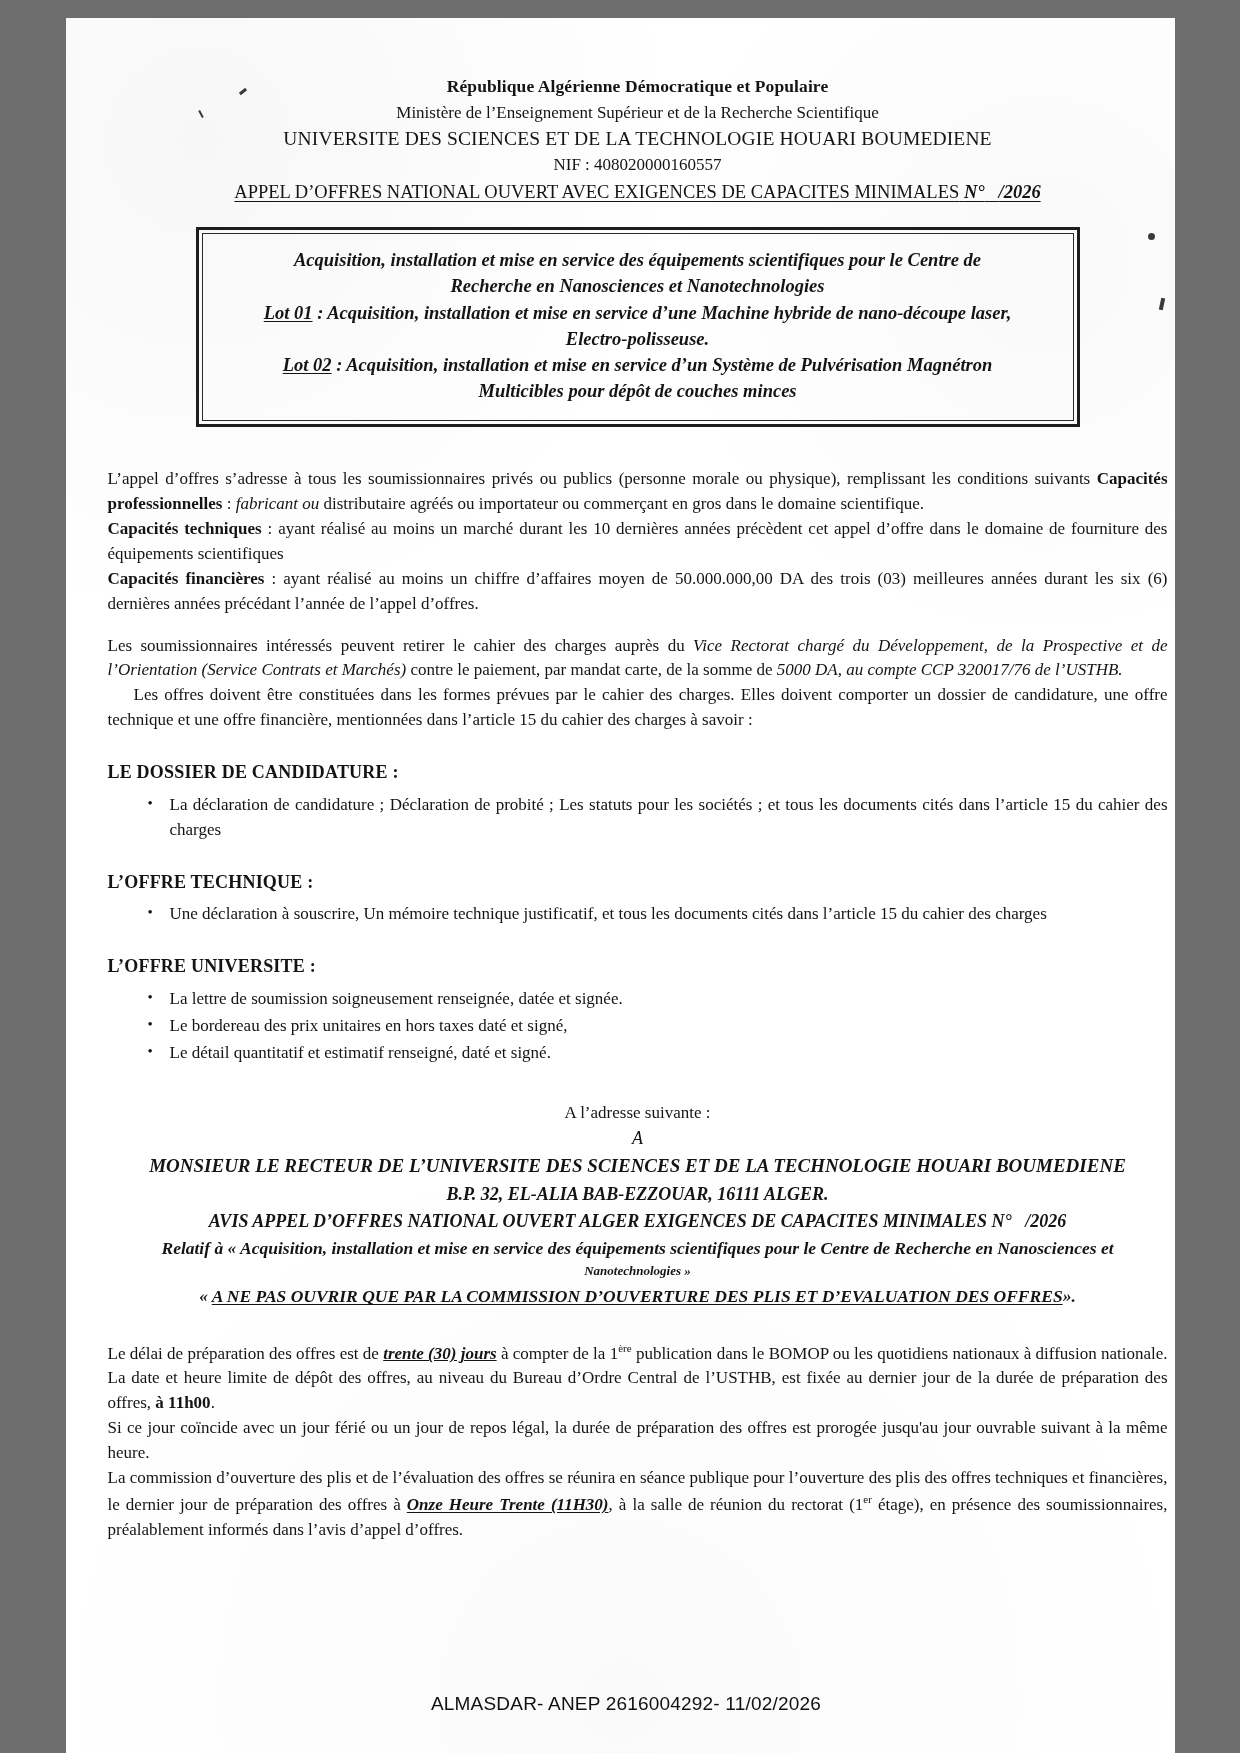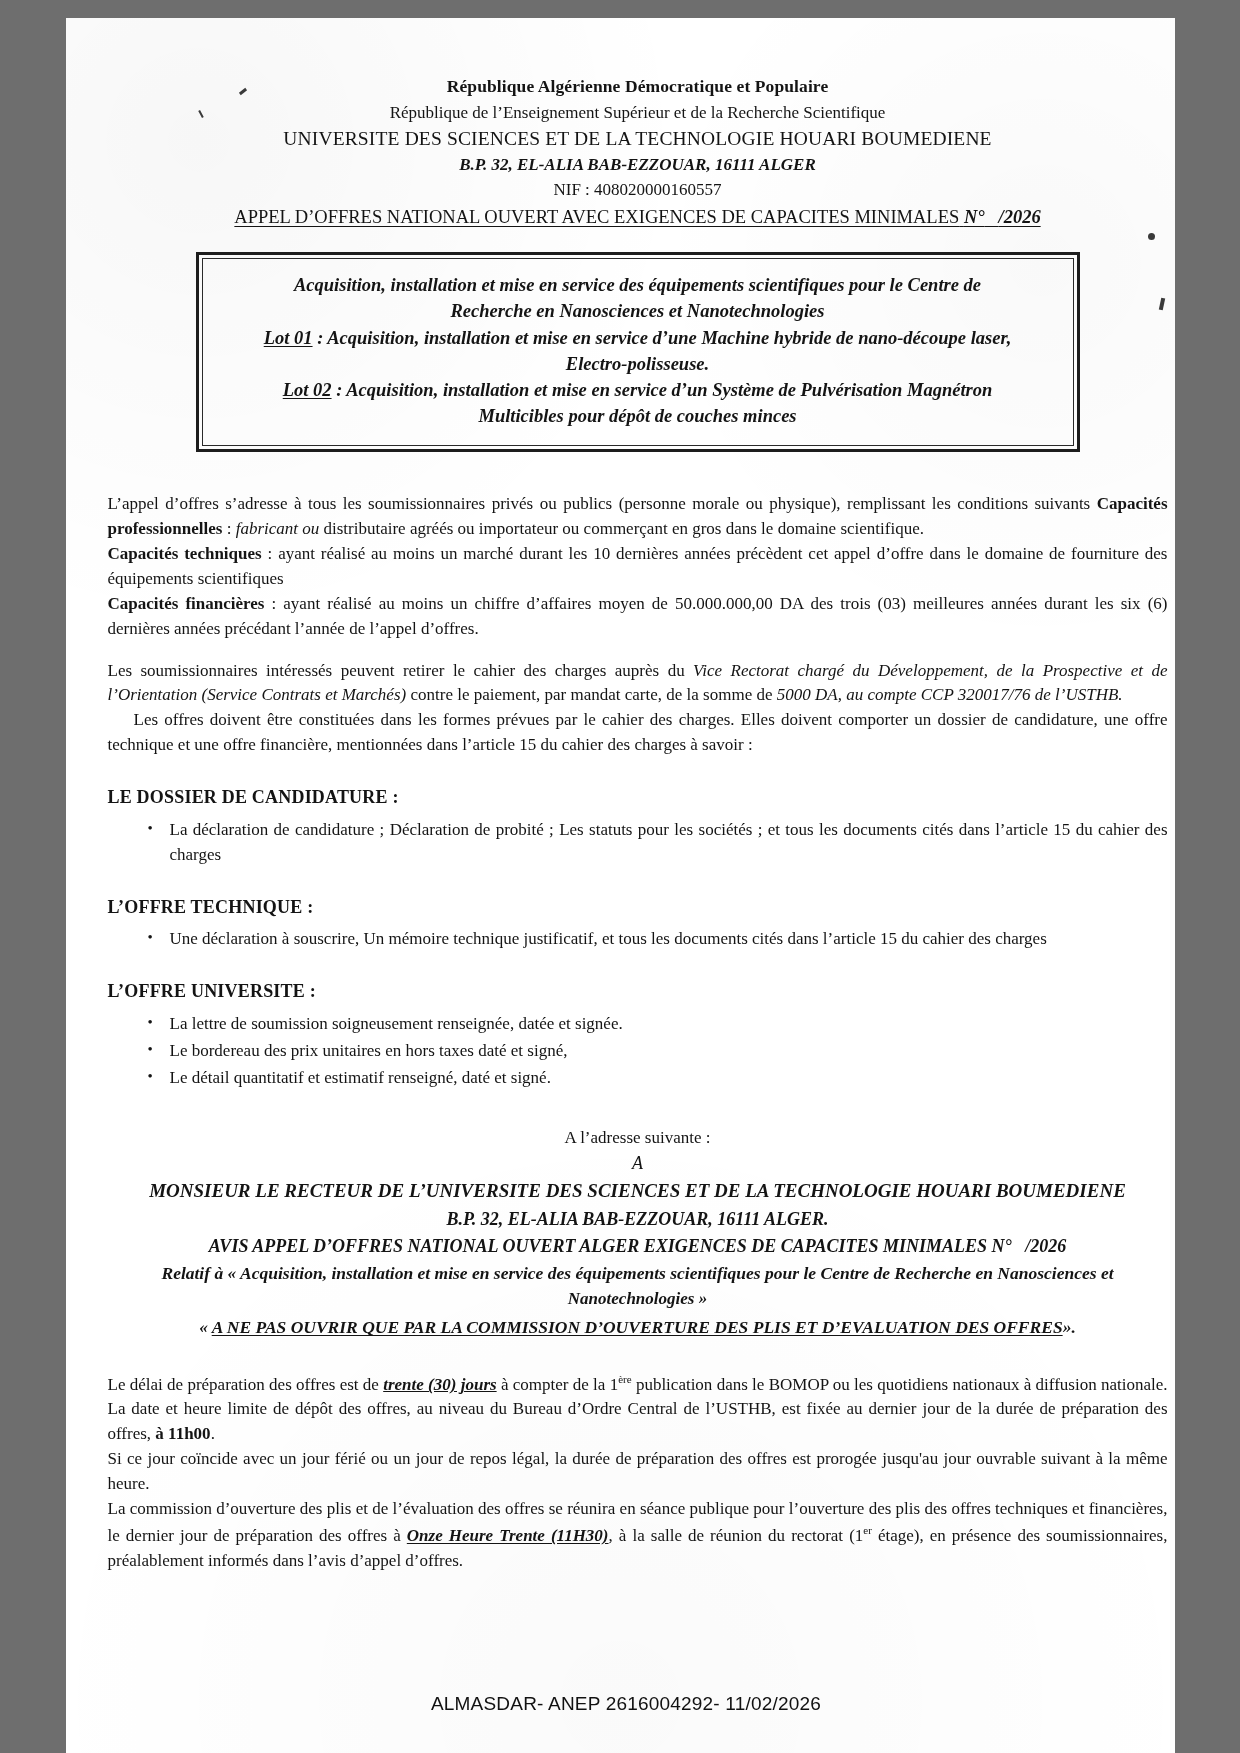--- a/index.html
+++ b/index.html
@@ -145,21 +145,21 @@
   }
   .addr .bigA {
     font-size: 18px;
     font-style: italic;
     font-weight: normal;
   }
   .addr .a1 { font-size: 19px; }
   .addr .a2 { font-size: 18px; }
   .addr .a3 { font-size: 18px; }
   .addr .a4 { font-size: 17.5px; }
-  .addr .a5 { font-size: 17px; }
+  .addr .a5 { font-size: 13px; }
   .addr .a6 { font-size: 17.5px; margin-top: 3px; }
   .addr .a6 u { text-underline-offset: 2px; text-align: center; }
 
   .tail { margin-top: 30px; font-size: 17px; line-height: 1.47; text-align: justify; }
   .tail p { margin: 0; }
   .tail u { text-underline-offset: 2px; }
   sup { font-size: 11px; }
 
   
   .footer {
@@ -182,23 +182,22 @@
   <span class="mark m1"></span>
   <span class="mark m2"></span>
   <span class="mark m3"></span>
   <span class="mark m4"></span>
   <span class="mark m5"></span>
 
   <div class="inner">
 
     <div class="hdr">
       <div class="l1">République Algérienne Démocratique et Populaire</div>
-      <div class="l2">République de l’Enseignement Supérieur et de la Recherche Scientifique</div>
+      <div class="l2">Ministère de l’Enseignement Supérieur et de la Recherche Scientifique</div>
       <div class="l3">UNIVERSITE DES SCIENCES ET DE LA TECHNOLOGIE HOUARI BOUMEDIENE</div>
-      <div class="l4">B.P. 32, EL-ALIA BAB-EZZOUAR, 16111 ALGER</div>
       <div class="l5">NIF : 408020000160557</div>
       <div class="l6">
         <span>APPEL D’OFFRES NATIONAL OUVERT AVEC EXIGENCES DE CAPACITES MINIMALES</span>
         <span class="no">N°</span>
         &nbsp;&nbsp;<span class="yr">/2026</span>
       </div>
     </div>
 
     <div class="objbox-wrap">
       <div class="objbox">

